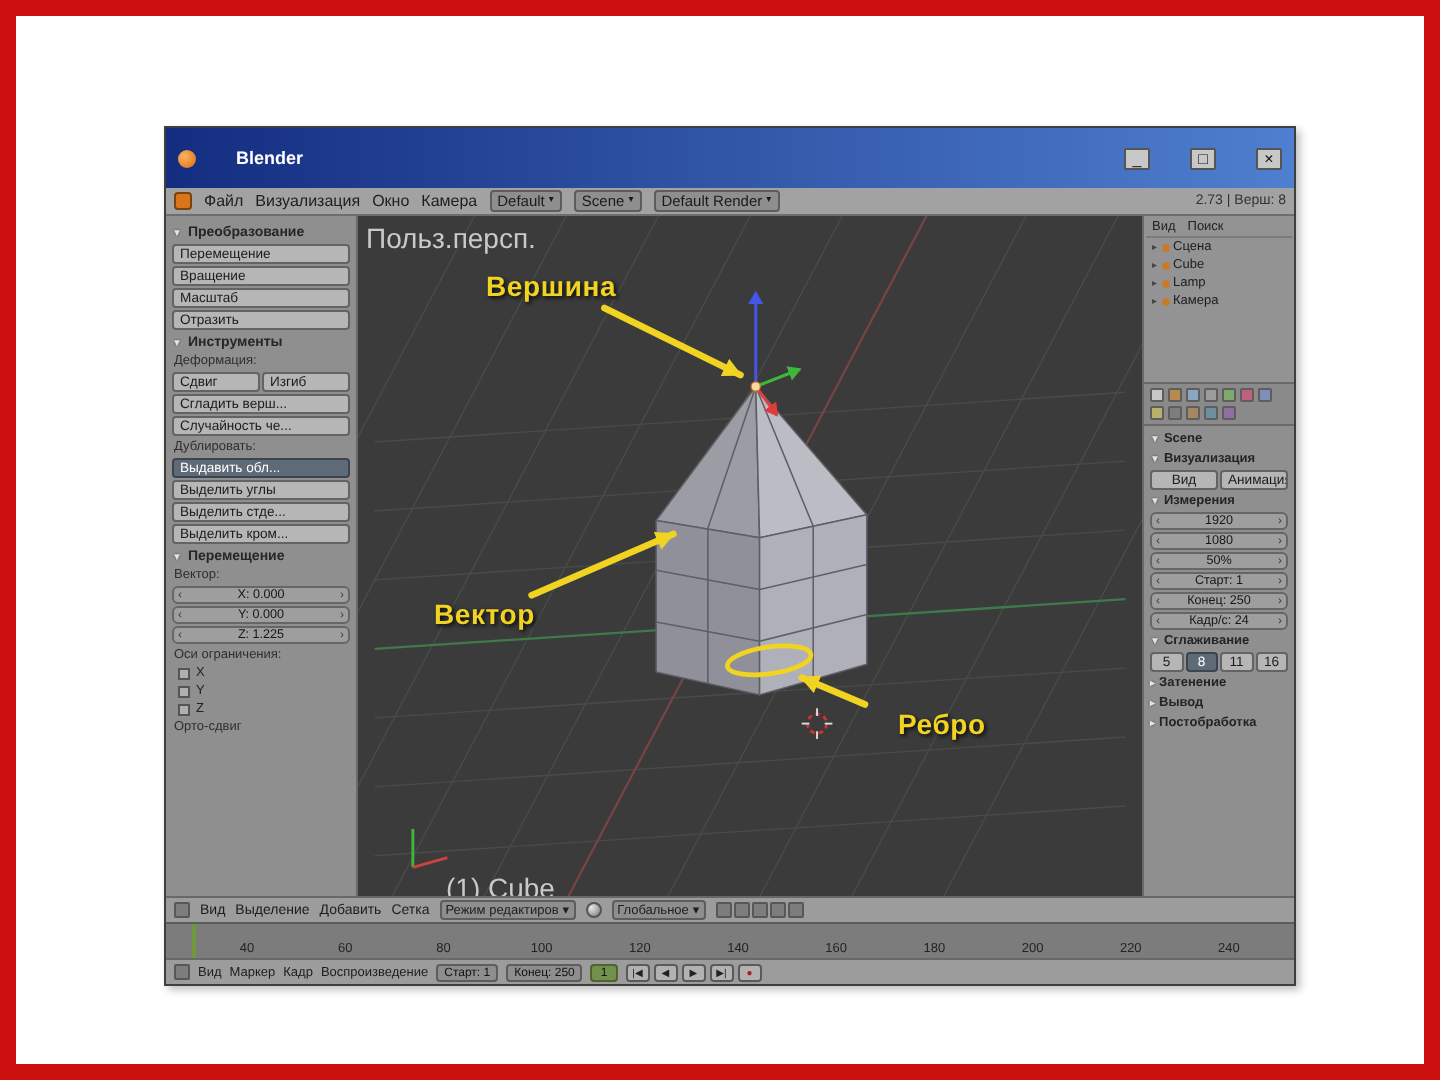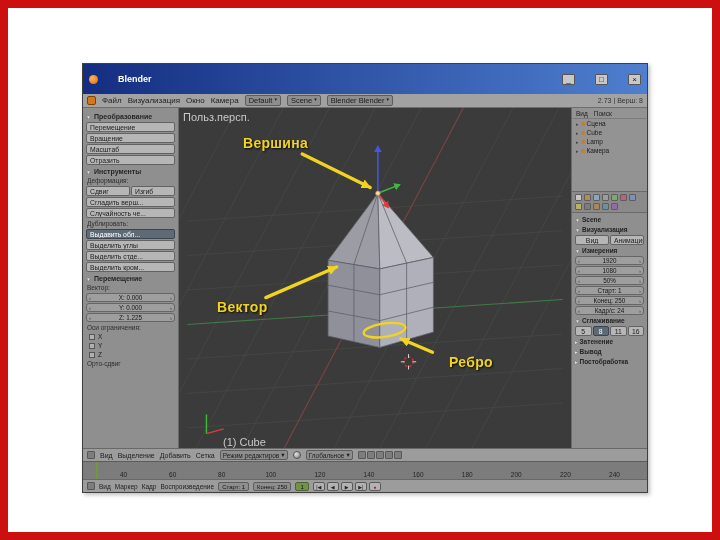--- a/index.html
+++ b/index.html
@@ -50,21 +50,21 @@
            font-size:6.3px; color:#161616; }
   .field .sl-a { font-size:6px; color:#3a3a3a; }
   .check-row { display:flex; align-items:center; gap:3px; font-size:6.5px; padding:1px 5px; color:#222; }
   .checkbox { width:6px; height:6px; border:1px solid #555; background:#b0b0b0; }
 
   
   .viewport { flex:1; position:relative; background:#3b3b3b; overflow:hidden; }
   .vp-svg { position:absolute; inset:0; width:100%; height:100%; }
   .vp-label { position:absolute; color:#f1d322; font-size:14px; font-weight:bold;
               text-shadow:1px 1px 2px rgba(0,0,0,.85); letter-spacing:.3px;text-align:right; }
-  .vp-note { position:absolute; color:#c9c9c9; font-size:11px; }
+  .vp-note { position:absolute; color:#c9c9c9; font-size:14px; }
 
   
   .rightcol { width:76px; background:#8f8f8f; border-left:1px solid #6a6a6a; display:flex;
               flex-direction:column; overflow:hidden; }
   .outliner { height:84px; border-bottom:1px solid #6a6a6a; background:#939393;
               font-size:6.5px; padding:1px; }
   .ol-menu { display:flex; gap:6px; padding:1px 3px; color:#222; border-bottom:1px solid #7b7b7b; }
   .ol-item { display:flex; align-items:center; gap:2px; padding:0 3px; height:9px; color:#1c1c1c; }
   .ol-car { font-size:5px; color:#444; }
   .ol-dot { width:4px; height:4px; background:#c77b2e; border-radius:50%; }
@@ -134,21 +134,21 @@
       <span>Камера</span>
       <span class="dd">
         <span>Default</span>
         <span class="car">▾</span>
       </span>
       <span class="dd">
         <span>Scene</span>
         <span class="car">▾</span>
       </span>
       <span class="dd">
-        <span>Blender Blender</span>
+        <span>Default Render</span>
         <span class="car">▾</span>
       </span>
       <span class="mb-spacer"></span>
       <span class="version">2.73 | Верш: 8</span>
     </div>
 
     <div class="main">
 
       <div class="toolshelf">
         <div class="shelf-hdr">

